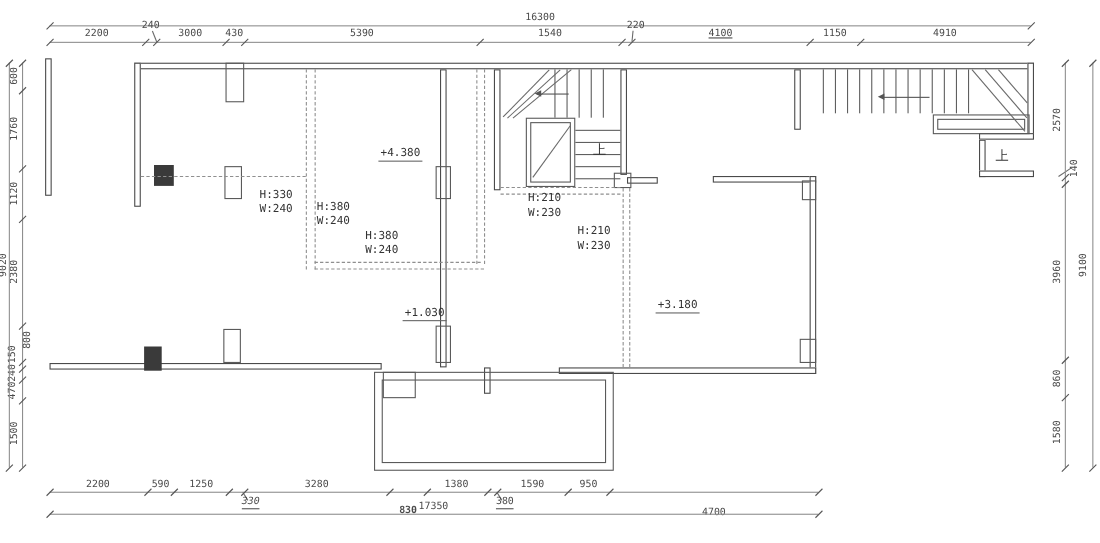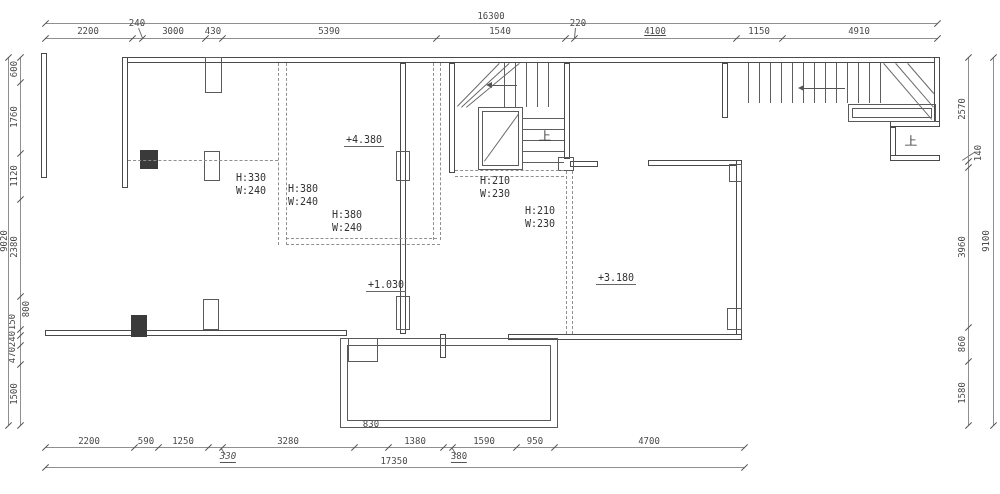--- a/index.html
+++ b/index.html
@@ -150,26 +150,26 @@
       <div class="abs tick" style="left: 438.5px; top: 447px;"></div>
       <div class="abs tick" style="left: 447.5px; top: 447px;"></div>
       <div class="abs tick" style="left: 511.5px; top: 447px;"></div>
       <div class="abs tick" style="left: 549.5px; top: 447px;"></div>
       <div class="abs tick" style="left: 739.5px; top: 447px;"></div>
       <div class="abs dimlabel" style="left: 89px; top: 437px;">2200</div>
       <div class="abs dimlabel" style="left: 146px; top: 437px;">590</div>
       <div class="abs dimlabel" style="left: 183px; top: 437px;">1250</div>
       <div class="abs dimlabel u" style="left: 228px; top: 452px; font-style: italic;">330</div>
       <div class="abs dimlabel" style="left: 288px; top: 437px;">3280</div>
-      <div class="abs dimlabel" style="left: 371px; top: 420px;">830</div>
+      <div class="abs dimlabel" style="left: 371px; top: 460px; font-weight: bold;">830</div>
       <div class="abs dimlabel" style="left: 415px; top: 437px;">1380</div>
       <div class="abs dimlabel u" style="left: 459px; top: 452px;">380</div>
       <div class="abs dimlabel" style="left: 484px; top: 437px;">1590</div>
       <div class="abs dimlabel" style="left: 535px; top: 437px;">950</div>
-      <div class="abs dimlabel" style="left: 649px; top: 437px;">4700</div>
+      <div class="abs dimlabel" style="left: 649px; top: 462px;">4700</div>
       <div class="abs dimline" style="left: 45px; top: 467px; width: 699px; height: 1px;"></div>
       <div class="abs tick" style="left: 40.5px; top: 467px;"></div>
       <div class="abs tick" style="left: 739.5px; top: 467px;"></div>
       <div class="abs dimlabel" style="left: 394px; top: 457px;">17350</div>
       <div class="abs dimline" style="left: 20px; top: 57px; width: 1px; height: 368px;"></div>
       <div class="abs tick" style="left: 15.5px; top: 57px;"></div>
       <div class="abs tick" style="left: 15.5px; top: 82px;"></div>
       <div class="abs tick" style="left: 15.5px; top: 153px;"></div>
       <div class="abs tick" style="left: 15.5px; top: 199px;"></div>
       <div class="abs tick" style="left: 15.5px; top: 296px;"></div>

